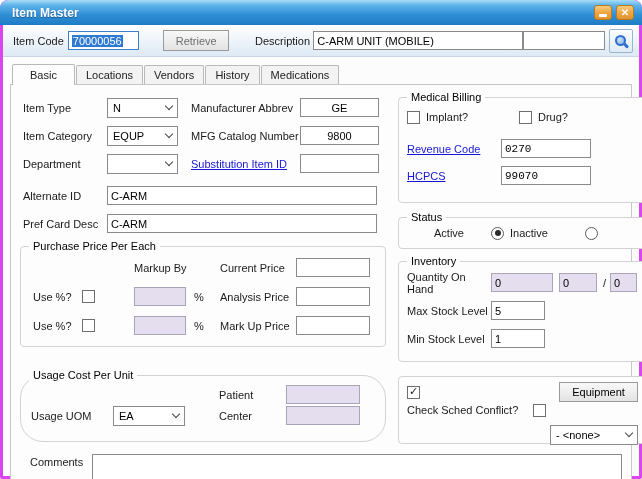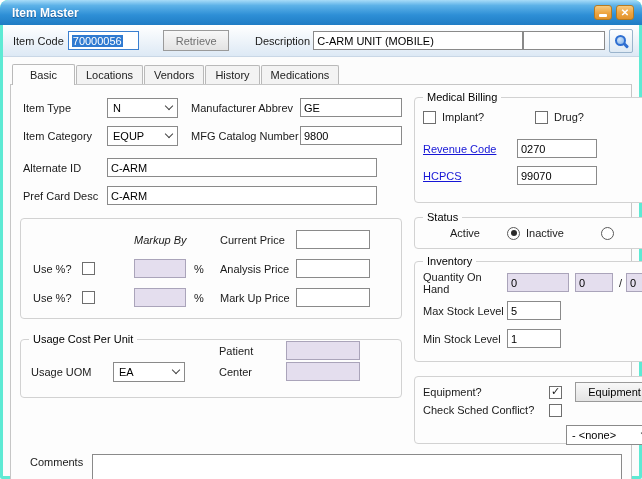--- a/index.html
+++ b/index.html
@@ -2,21 +2,21 @@
 <html><head>
 <meta charset="utf-8">
 <style>
   * { box-sizing: border-box; margin: 0; padding: 0; }
   html,body { background:#ffffff; }
   body { font-family:"Liberation Sans", sans-serif; }
 
   .window{
     width:642px; height:479px;
     border-radius:8px 8px 2px 2px;
-    background:#5eead4;
+    background:#d946ef;
     overflow:hidden;
     position:relative;
   }
   
   .titlebar{
     height:25px;
     background:linear-gradient(180deg,#a8dcf8 0%,#5db2e8 22%,#2e8fd6 60%,#1f7cc4 100%);
     display:flex; align-items:center;
     padding:0 8px 0 12px;
     border-radius:8px 8px 0 0;
@@ -87,61 +87,61 @@
 
   .frow{ display:flex; align-items:center; height:21px; margin-bottom:7px; }
   .w1{ width:87px; padding-left:3px; }
   .combo{
     border:1px solid #8a8a8a; background:#fff; height:20px; font-size:11px;
     display:flex; align-items:center; justify-content:space-between; padding:0 5px; cursor:pointer;
   }
   .chev{ width:6px; height:6px; border-left:1px solid #444; border-bottom:1px solid #444; transform:rotate(-45deg); margin-top:-4px; flex:0 0 auto; }
   .w-combo{ width:71px; }
   .w2{ width:109px; margin-left:13px; }
-  .in90{ width:102px; }
+  .in90{ width:79px;justify-content:center; }
   .wide{ width:270px; }
   .link{ color:#1616d6; text-decoration:underline; cursor:pointer; }
 
   .group{
     border:1px solid #d2d2d2; border-radius:4px; position:relative; background:#fdfdfd;
   }
   .gtitle{ position:absolute; top:-7px; left:8px; background:#fdfdfd; padding:0 4px; font-size:11px; }
 
   
   .purchase{ margin-top:12px; padding:10px 8px 10px 8px; }
   .pg-row{ display:flex; align-items:center; height:21px; margin-bottom:8px; }
   .pg-row:last-child{ margin-bottom:0; }
   .pg-c1{ width:105px; display:flex; align-items:center; padding-left:4px; gap:10px; }
-  .pg-markup{ width:52px; flex:0 0 52px;font-style:italic; }
+  .pg-markup{ width:52px; flex:0 0 52px; }
   span.pg-markup{ white-space:nowrap; overflow:visible; }
   .pg-pct{ width:14px; margin-left:8px; }
   .pg-plabel{ width:72px; margin-left:12px; }
   .pg-price{ width:74px; margin-left:4px; }
 
   .checkbox{
     width:13px; height:13px; border:1px solid #6e6e6e; background:#fff; display:inline-flex;
     align-items:center; justify-content:center; cursor:pointer; flex:0 0 auto;
   }
   .checkbox.on::after{ content:"✓"; font-size:11px; line-height:1; color:#1a1a1a; margin-top:-1px; }
 
   
-  .usage{ margin-top:20px; padding:0 8px 10px 8px; }
+  .usage{ margin-top:28px; padding:8px 8px 10px 8px;border-radius:23px; }
   .ug-l{ width:84px; padding-left:2px; }
   .ug-combo{ width:72px; }
   .ug-clabel{ width:58px; margin-left:34px; }
   .ug-gap{ width:190px; }
   .ug-price{ width:74px; margin-left:9px; }
 
   
   .medbill{ padding:10px 8px 16px 8px; margin-bottom:14px; }
   .mb-checks{ display:flex; align-items:center; height:18px; margin-bottom:12px; }
   .mb-pair{ display:flex; align-items:center; gap:6px; width:112px; }
   .mb-row{ display:flex; align-items:center; height:21px; margin-bottom:6px; }
   .mb-link{ width:94px; font-size:11px; }
-  .mb-in{ width:80px; }
+  .mb-in{ width:90px;font-family:Liberation Mono, monospace; }
 
   .statusg{ padding:8px 8px 8px 8px; margin-bottom:12px; }
   .st-row{ display:flex; align-items:center; height:14px; }
   .st-sp1{ width:27px; }
   .st-active{ width:45px; }
   .radio{ width:13px; height:13px; border:1px solid #5a5a5a; border-radius:50%; background:#fff; display:inline-flex; align-items:center; justify-content:center; cursor:pointer; }
   .radio.on::after{ content:""; width:6px; height:6px; border-radius:50%; background:#2a2a2a; }
   .st-r1{ margin-left:12px; }
   .st-inactive{ width:55px; margin-left:6px; }
   .st-r2{ margin-left:20px; }
@@ -239,36 +239,48 @@
               <div class="combo w-combo">
                 <span>EQUP</span>
                 <span class="chev"></span>
               </div>
               <span class="lbl w2">MFG Catalog Number</span>
               <div class="tb in90">
                   <span>9800</span>
                 </div>
             </div>
 
+            <div class="frow">
+              <span class="lbl w1">Department</span>
+              <div class="combo w-combo">
+                <span></span>
+                <span class="chev"></span>
+              </div>
+              <span class="lbl w2 link">Substitution Item ID</span>
+              <div class="tb in90">
+                  <span></span>
+                </div>
+            </div>
 
             <div class="frow" style="margin-top:11px;">
               <span class="lbl w1">Alternate ID</span>
               <div class="tb wide">
                   <span>C-ARM</span>
                 </div>
             </div>
 
             <div class="frow">
               <span class="lbl w1">Pref Card Desc</span>
               <div class="tb wide">
                   <span>C-ARM</span>
                 </div>
             </div>
 
             <div class="group purchase">
+              <span class="gtitle">Purchase Price Per Each</span>
               <div class="pg-row">
                 <span class="pg-c1"></span>
                 <span class="lbl pg-markup">Markup By</span>
                 <span class="pg-pct"></span>
                 <span class="lbl pg-plabel">Current Price</span>
                 <div class="tb pg-price"></div>
               </div>
               <div class="pg-row">
                 <span class="pg-c1">
                   <span class="lbl">Use %?</span>
@@ -373,21 +385,20 @@
               <div class="inv-row">
                 <span class="lbl inv-l">Min Stock Level</span>
                 <div class="tb inv-in">
                     <span>1</span>
                   </div>
               </div>
             </div>
 
             <div class="group equipbox">
               <div class="eq-row">
-                <span class="lbl eq-l">Equipment?</span>
                 <span class="checkbox on"></span>
               </div>
               <div class="eq-row">
                 <span class="lbl eq-l">Check Sched Conflict?</span>
                 <span class="checkbox"></span>
               </div>
               <button class="btn btn-equipment">Equipment</button>
               <div class="combo eq-combo">
                 <span>- &lt;none&gt;</span>
                 <span class="chev"></span>

